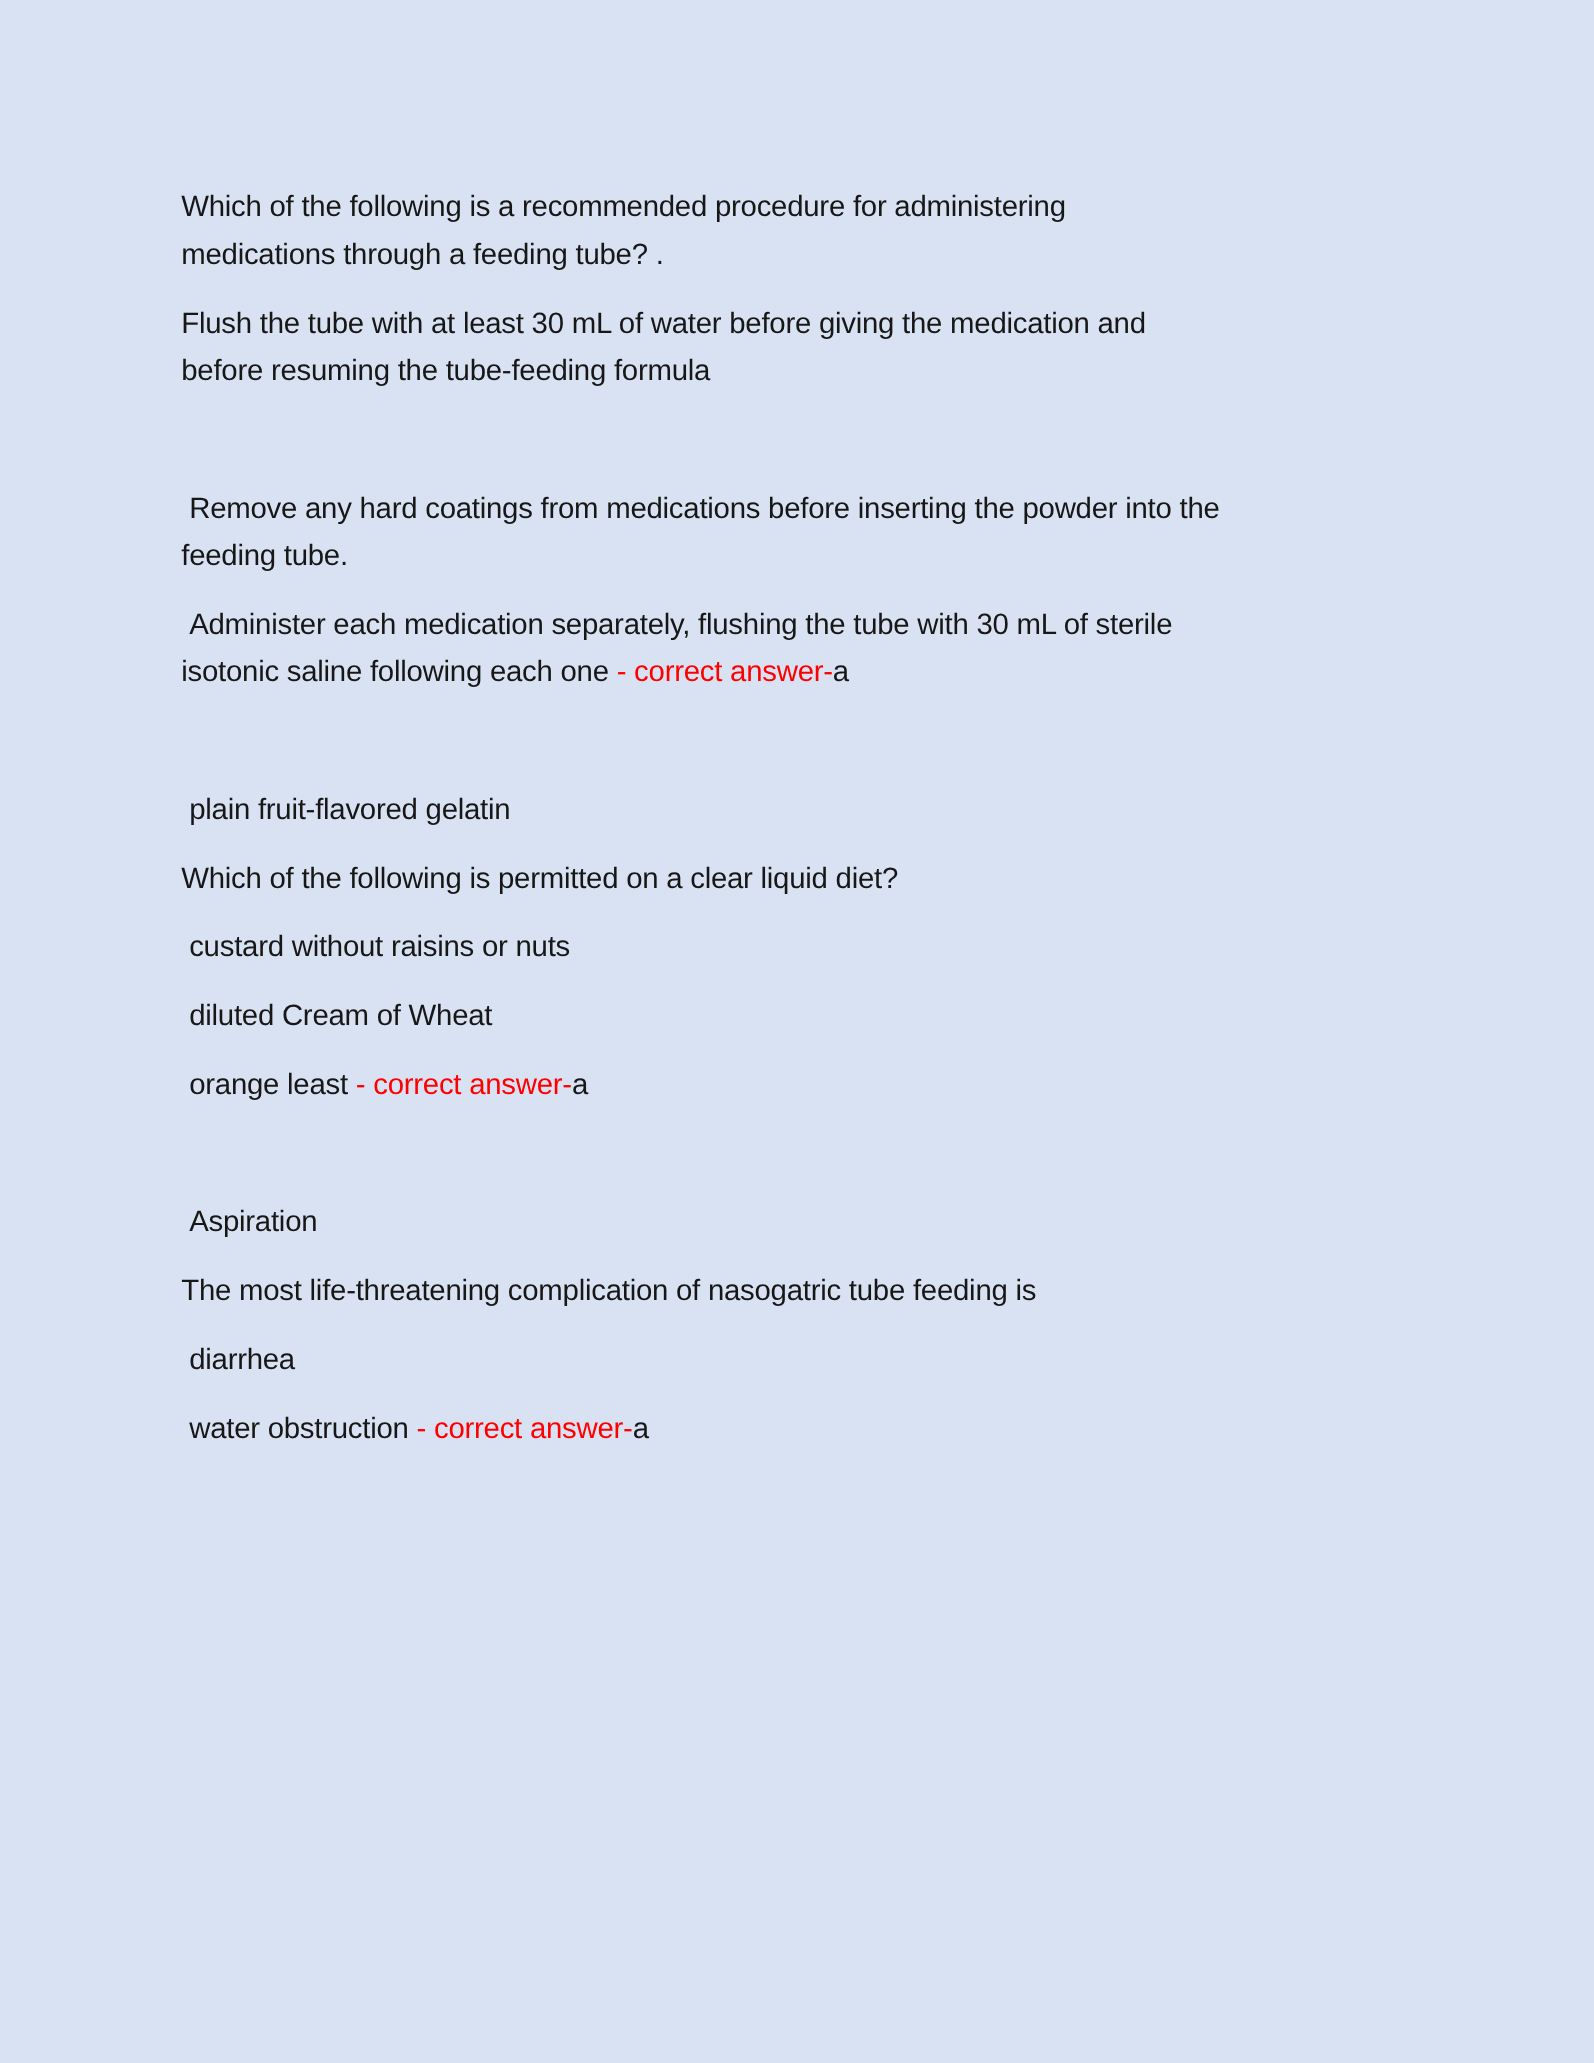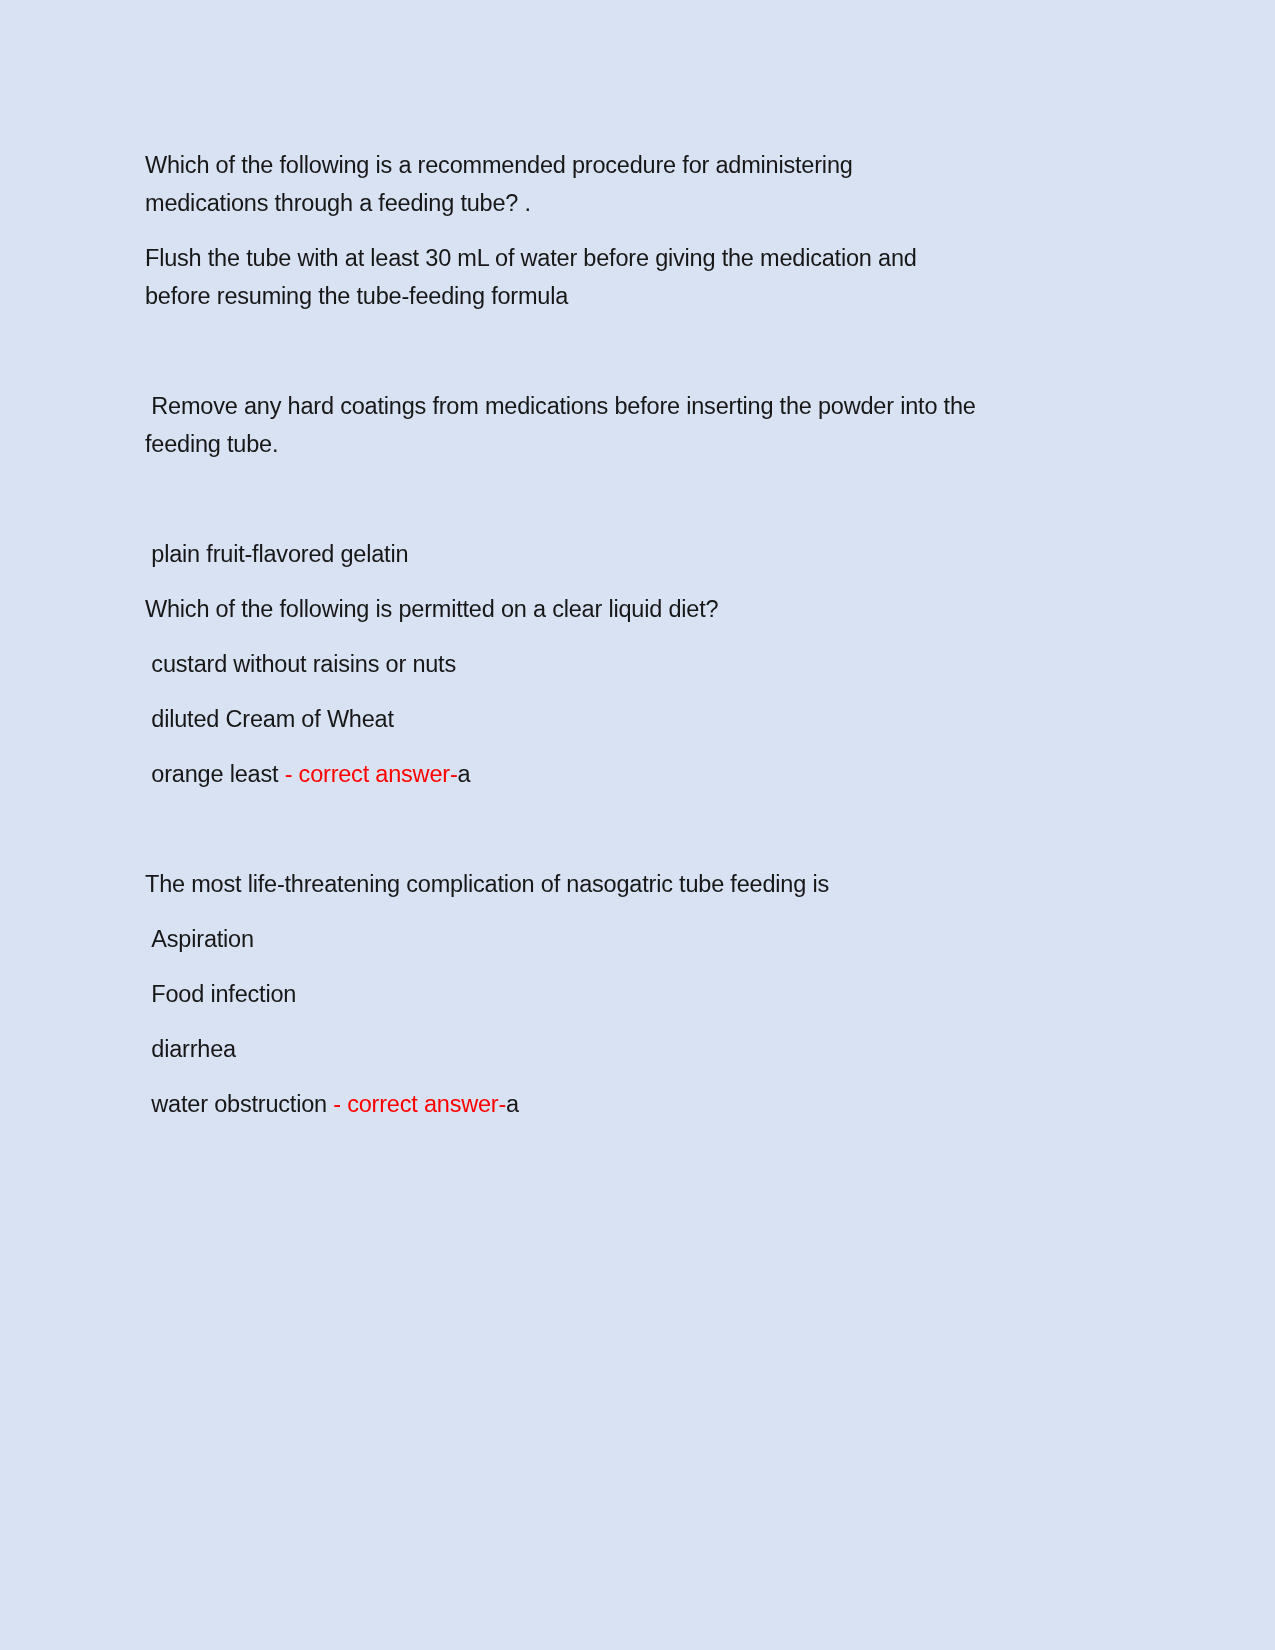--- a/index.html
+++ b/index.html
@@ -37,27 +37,28 @@
 
 <div class="page">
   <div id="content">
       <p class="para">Which of the following is a recommended procedure for administering
 medications through a feeding tube? .</p>
       <p class="para"><span>Flush the tube with at least 30 mL of water before giving the medication and
 before resuming the tube-feeding formula</span></p>
       <div class="spacer"></div>
       <p class="para"><span> Remove any hard coatings from medications before inserting the powder into the
 feeding tube.</span></p>
+      <p class="para"><span> Administer each medication separately, flushing the tube with 30 mL of sterile
+isotonic saline following each one</span><span class="red" style="color: rgb(254, 0, 0);"> - correct answer-</span><span>a</span></p>
       <div class="spacer"></div>
       <p class="para"><span> plain fruit-flavored gelatin</span></p>
       <p class="para">Which of the following is permitted on a clear liquid diet?</p>
       <p class="para"><span> custard without raisins or nuts</span></p>
       <p class="para"><span> diluted Cream of Wheat</span></p>
       <p class="para"><span> orange least</span><span class="red" style="color: rgb(254, 0, 0);"> - correct answer-</span><span>a</span></p>
       <div class="spacer"></div>
+      <p class="para"><span> Aspiration</span></p>
       <p class="para">The most life-threatening complication of nasogatric tube feeding is</p>
-      <p class="para"><span> Aspiration</span></p>
-      <p class="para"><span> Food infection</span></p>
       <p class="para"><span> diarrhea</span></p>
       <p class="para"><span> water obstruction</span><span class="red" style="color: rgb(254, 0, 0);"> - correct answer-</span><span>a</span></p>
       <div class="spacer"></div>
     </div>
 </div>
 
 </body></html>

